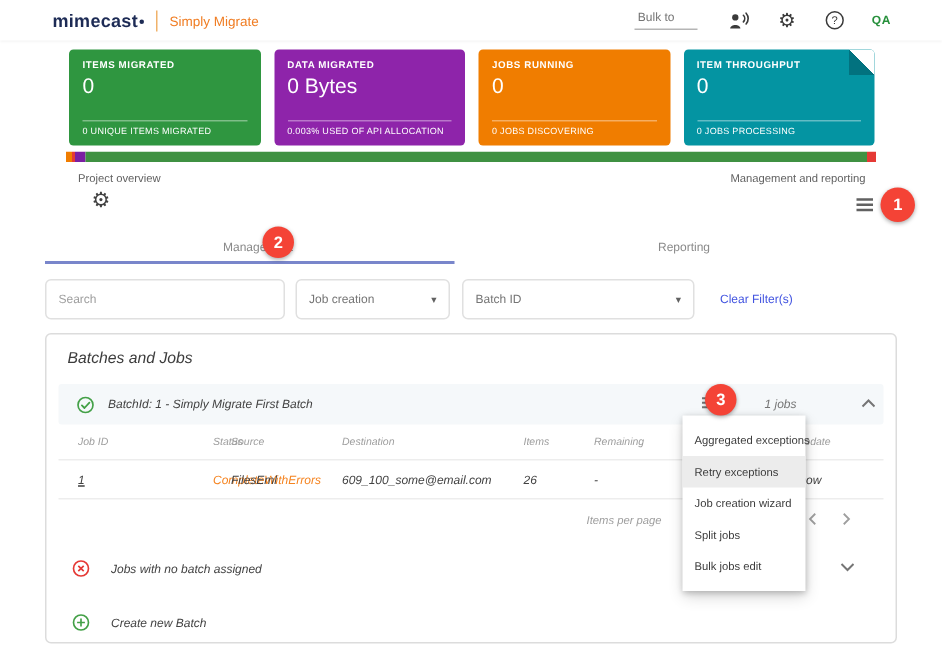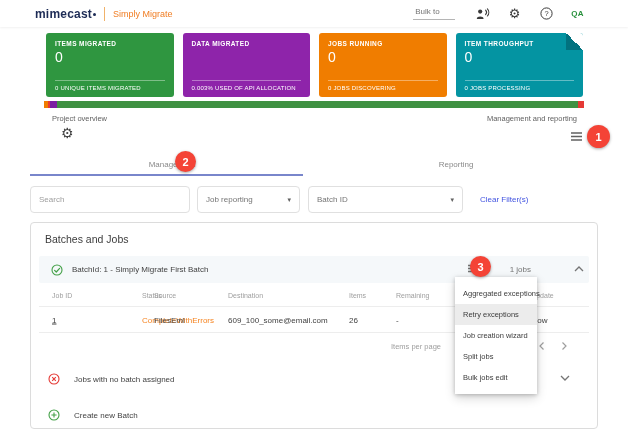--- a/index.html
+++ b/index.html
@@ -1,19 +1,19 @@
 <!DOCTYPE html>
 <html><head>
 <meta charset="utf-8">
 <style>
   * { margin:0; padding:0; box-sizing:border-box; }
   html,body { width:628px; height:439px; background:#fff; font-family:"Liberation Sans", sans-serif; position:relative; overflow:hidden; }
 
   
-  .header { position:absolute; left:0; top:0; width:628px; height:27px; display:flex; align-items:center; padding:0 44px 0 35px; background:#fff; box-shadow:0 1px 2px rgba(0,0,0,.06); }
+  .header { position:absolute; left:0; top:0; width:628px; height:27px; display:flex; align-items:center; padding:0 34px 0 35px; background:#fff; box-shadow:0 1px 2px rgba(0,0,0,.06); }
   .brand { font-size:12px; font-weight:bold; color:#1d2b55; letter-spacing:.2px; }
   .brand-mark { display:inline-block; width:3px; height:3px; background:#1d2b55; border-radius:50%; vertical-align:top; margin:2px 0 0 1px; }
   .brand-divider { width:1px; height:14px; background:#f0b26a; margin:0 8px; }
   .product { font-size:9px; color:#f07d23; }
   .header-spacer { flex:1; }
   .jumpto { font-size:8px; color:#757575; border-bottom:1px solid #b5b5b5; padding:0 6px 3px 2px; min-width:42px; margin-right:20px; cursor:pointer; }
   .hicon { width:15px; height:15px; margin-right:17px; display:flex; align-items:center; justify-content:center; color:#3a3a3a; }
   .gear-glyph { font-size:13px; line-height:13px; color:#3a3a3a; }
   .env { font-size:8px; font-weight:bold; color:#27903c; letter-spacing:.4px; }
 
@@ -51,21 +51,21 @@
   .search-box { left:0; width:160px; }
   .search-box input { width:100%; height:100%; border:0; outline:none; background:transparent; font-size:8px; color:#616161; padding:0 8px; font-family:"Liberation Sans", sans-serif; }
   .search-box input::placeholder { color:#9e9e9e; }
   .select-box { display:flex; align-items:center; padding:0 8px; font-size:8px; color:#757575; cursor:pointer; }
   .sel-statuses { left:167px; width:103px; }
   .sel-batch { left:278px; width:155px;justify-content:flex-end; }
   .caret { margin-left:auto; font-size:7px; color:#616161; }
   .clear-link { position:absolute; left:450px; top:9px; font-size:8px; color:#4254e0; cursor:pointer; }
 
   
-  .panel { position:absolute; left:30px; top:222px; width:568px; height:207px; border:1px solid #dcdcdc; border-radius:4px; background:#fff; }
+  .panel { position:absolute; left:30px; top:222px; width:568px; height:207px; border:1px solid #dcdcdc; border-radius:4px; background:#fff;font-style:italic; }
   .panel-title { position:absolute; left:14px; top:10px; font-size:10.5px; color:#3c3c3c; }
   .batch-row { position:absolute; left:8px; right:8px; top:33px; height:27px; background:#f5f8fa; display:flex; align-items:center; padding:0 12px; border-radius:2px; }
   .batch-status-icon { width:12px; height:12px; margin-right:9px; }
   .batch-label { font-size:8px; color:#424242; }
   .playlist-icon { position:absolute; right:108px; top:7px; cursor:pointer; }
   .jobs-count { position:absolute; right:58px; top:9px; font-size:8px; color:#757575; }
   .chev-btn { position:absolute; right:2px; top:8px; width:14px; height:12px; cursor:pointer; }
 
   .jtable { position:absolute; left:8px; right:8px; top:60px; }
   .thead { position:relative; height:24px; border-bottom:1px solid #ededed; font-size:7px; color:#9e9e9e; }
@@ -125,20 +125,21 @@
 </div>
 
 <div class="cards">
   <div class="card" style="background: rgb(47, 150, 64);">
     <div class="card-title">ITEMS MIGRATED</div>
     <div class="card-value">0</div>
     <div class="card-sub">0 UNIQUE ITEMS MIGRATED</div>
   </div>
   <div class="card" style="background: rgb(142, 36, 170);">
     <div class="card-title">DATA MIGRATED</div>
+    <div class="card-value">0 Bytes</div>
     <div class="card-sub">0.003% USED OF API ALLOCATION</div>
   </div>
   <div class="card" style="background: rgb(240, 125, 0);">
     <div class="card-title">JOBS RUNNING</div>
     <div class="card-value">0</div>
     <div class="card-sub">0 JOBS DISCOVERING</div>
   </div>
   <div class="card" style="background: rgb(4, 148, 162);">
     <div class="folded-corner"></div>
     <div class="card-title">ITEM THROUGHPUT</div>
@@ -170,21 +171,21 @@
   <div class="tab">Reporting</div>
   <div class="tab-underline"></div>
 </div>
 <div class="badge badge-2">2</div>
 
 <div class="filters">
   <div class="fbox search-box">
     <input placeholder="Search" style="">
   </div>
   <div class="fbox select-box sel-statuses">
-    <span>Job reporting</span>
+    <span>Job creation</span>
     <span class="caret">▾</span>
   </div>
   <div class="fbox select-box sel-batch">
     <span>Batch ID</span>
     <span class="caret">▾</span>
   </div>
   <span class="clear-link">Clear Filter(s)</span>
 </div>
 
 <div class="panel">

